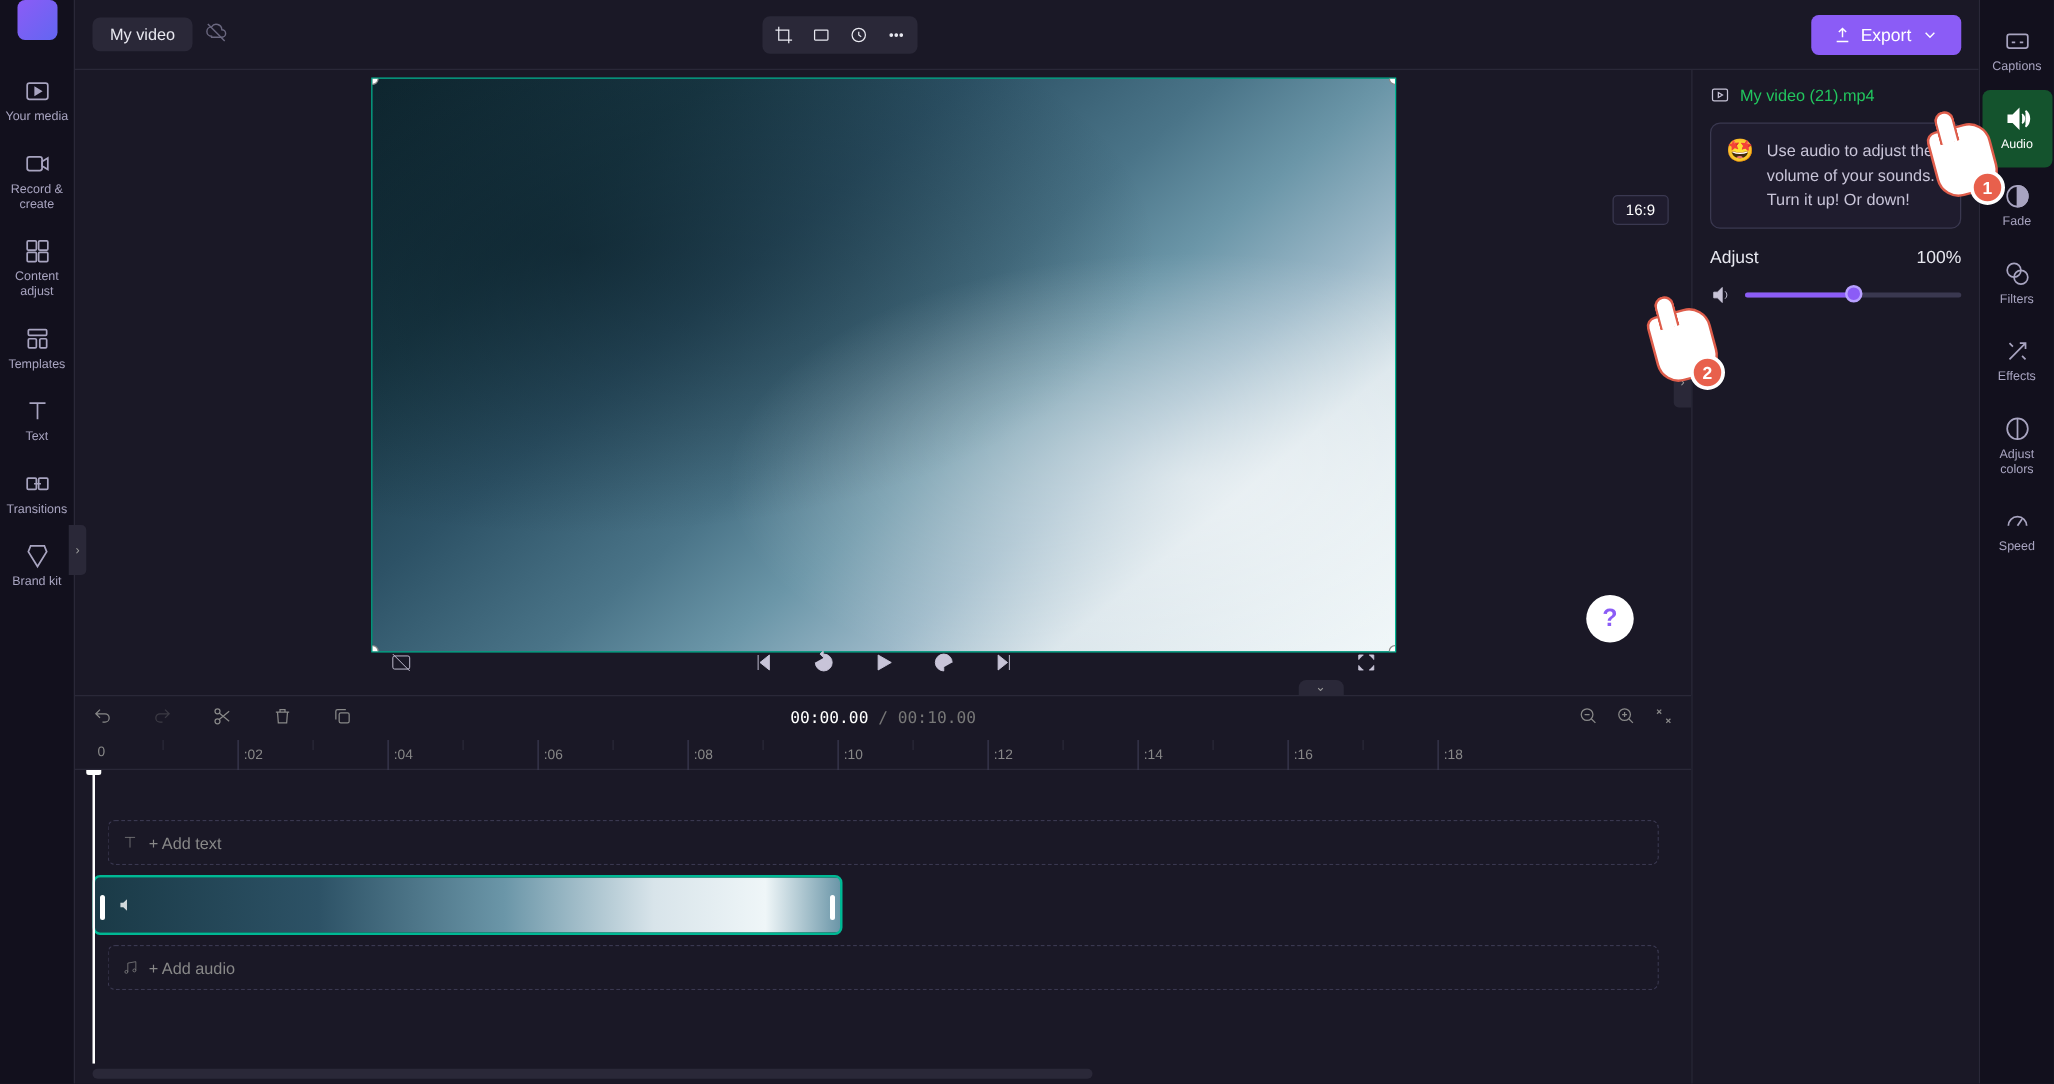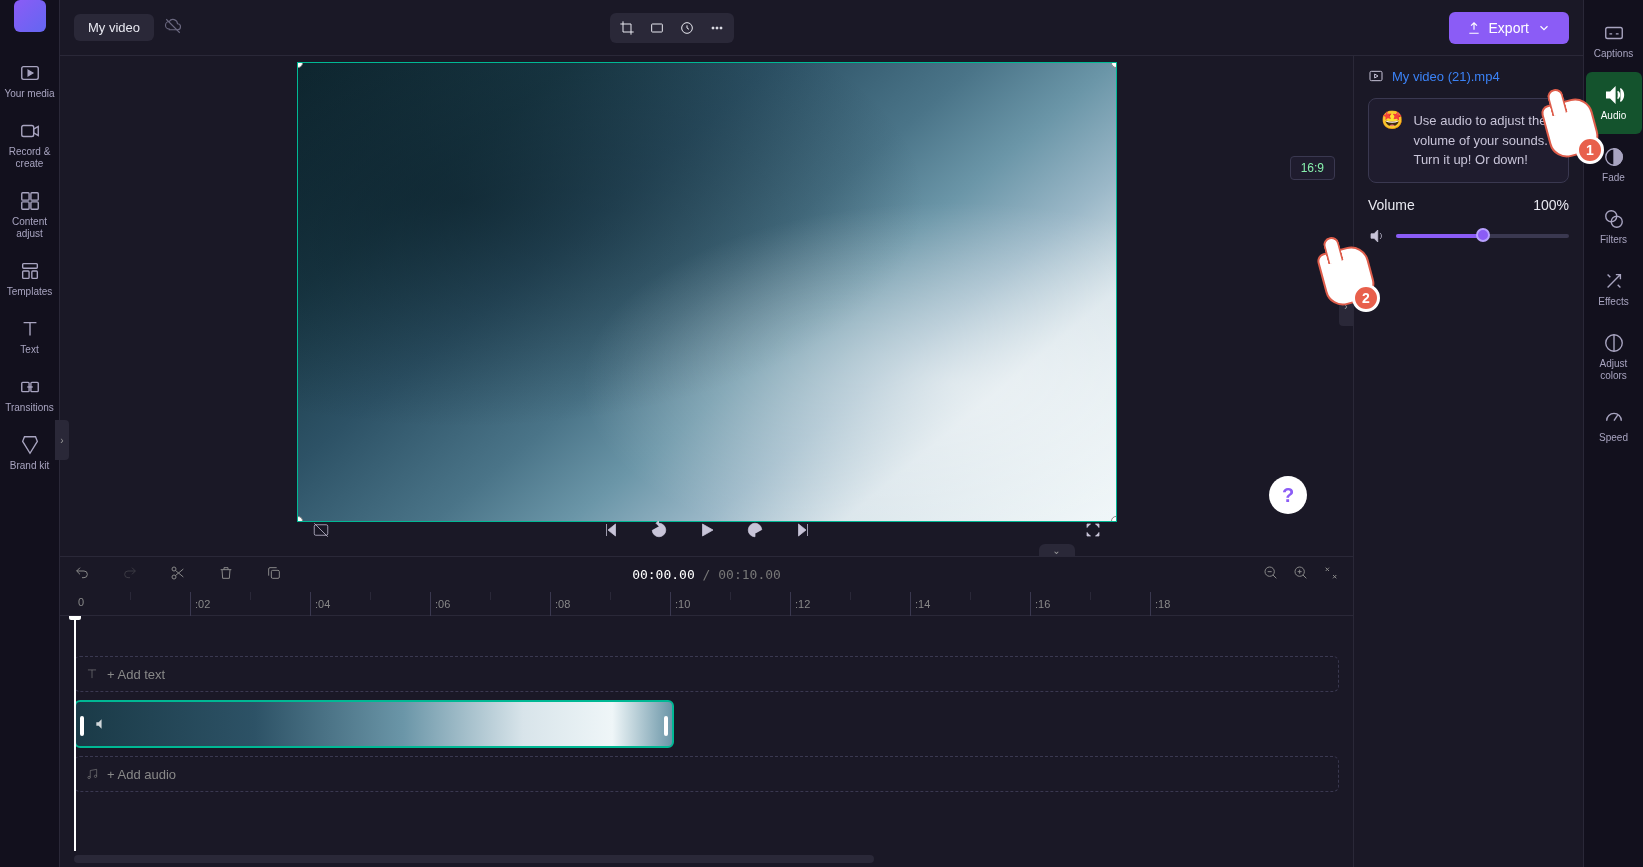--- a/index.html
+++ b/index.html
@@ -26,32 +26,32 @@
 .center-tools svg{width:16px;height:16px;stroke:#e8e8f0;fill:none;stroke-width:1.5}
 .export-btn{background:#8b5cf6;color:#fff;padding:8px 18px;border-radius:6px;display:flex;align-items:center;gap:8px;font-size:14px;cursor:pointer;font-weight:500}
 .export-btn svg{width:14px;height:14px;stroke:#fff;fill:none;stroke-width:2}
 
 .main-row{grid-column:2/4;grid-row:2;display:grid;grid-template-columns:1fr 230px;grid-template-rows:500px 1fr}
 .stage{grid-column:1;grid-row:1;position:relative;display:flex;flex-direction:column;align-items:center;justify-content:flex-start;padding:6px 0 0}
 .video-canvas{width:820px;height:460px;position:relative;border:1px solid #00b894;background:linear-gradient(140deg,#0f2730 0%,#1a3a47 20%,#2d5266 35%,#4a7488 50%,#6b96a8 60%,#9bb8c8 70%,#d8e4ea 80%,#eff6f8 100%);overflow:hidden}
 .video-canvas::before{content:'';position:absolute;inset:0;background:radial-gradient(ellipse at 80% 70%,rgba(255,255,255,.5)0%,transparent 40%),radial-gradient(ellipse at 20% 30%,rgba(10,30,40,.6)0%,transparent 50%)}
 .handle{position:absolute;width:10px;height:10px;background:#fff;border-radius:50%;border:1px solid #888}
 .handle.tl{top:-5px;left:-5px}.handle.tr{top:-5px;right:-5px}.handle.bl{bottom:-5px;left:-5px}.handle.br{bottom:-5px;right:-5px}
-.aspect-badge{position:absolute;top:100px;right:18px;background:#1f1c2e;border:1px solid #3a3850;padding:4px 10px;border-radius:4px;font-size:12px;color:#86efac}
+.aspect-badge{position:absolute;top:100px;right:18px;background:#1f1c2e;border:1px solid #3a3850;padding:4px 10px;border-radius:4px;font-size:12px;color:#ffffff}
 .help-btn{position:absolute;bottom:42px;right:46px;width:38px;height:38px;border-radius:50%;background:#fff;display:flex;align-items:center;justify-content:center;color:#8b5cf6;font-weight:bold;font-size:20px}
 .player-bar{position:absolute;bottom:12px;width:820px;display:flex;align-items:center;justify-content:center;gap:20px}
 .player-bar .pbtn{width:28px;height:28px;display:flex;align-items:center;justify-content:center;cursor:pointer}
 .player-bar svg{width:18px;height:18px;stroke:#c8c4d8;fill:#c8c4d8;stroke-width:1}
 .player-bar .pbtn.left{position:absolute;left:10px}
 .player-bar .pbtn.right{position:absolute;right:10px}
 .hidden-panel-btn{position:absolute;right:0;top:50%;transform:translateY(-50%);width:14px;height:40px;background:#2a2838;border-radius:4px 0 0 4px;display:flex;align-items:center;justify-content:center;font-size:10px;color:#999}
 .collapse-btn{position:absolute;bottom:0;left:50%;transform:translateX(-50%) translateX(350px);width:36px;height:12px;background:#2a2838;border-radius:6px 6px 0 0;display:flex;align-items:center;justify-content:center;font-size:10px;color:#999}
 
 .right-panel{grid-column:2;grid-row:1/3;background:#1a1826;border-left:1px solid #2a2838;padding:12px 14px;display:flex;flex-direction:column;gap:14px}
-.file-row{display:flex;align-items:center;gap:8px;font-size:13px;color:#3b82f6}
+.file-row{display:flex;align-items:center;gap:8px;font-size:13px;color:#22c55e}
 .file-row svg{width:16px;height:16px;stroke:#c8c4d8;fill:none;stroke-width:1.5}
 .tip-box{background:#1f1c2e;border:1px solid #3a3850;border-radius:8px;padding:12px;position:relative;font-size:13px;line-height:1.5;color:#c8c4d8;display:flex;gap:10px}
 .tip-emoji{font-size:18px;line-height:1}
 .tip-close{position:absolute;top:8px;right:8px;cursor:pointer;color:#888;font-size:16px}
 .vol-row{display:flex;justify-content:space-between;align-items:center;font-size:14px;font-weight:500}
 .slider-row{display:flex;align-items:center;gap:10px}
 .slider-row svg{width:18px;height:18px;stroke:#c8c4d8;fill:#c8c4d8}
 .slider-track{flex:1;height:4px;background:#3a3850;border-radius:2px;position:relative}
 .slider-fill{position:absolute;height:4px;background:#8b5cf6;border-radius:2px;width:50%}
 .slider-thumb{position:absolute;width:14px;height:14px;background:#8b5cf6;border:2px solid #b8a0ff;border-radius:50%;top:-6px;left:50%;transform:translateX(-50%)}
@@ -65,21 +65,21 @@
 .tl-time{position:absolute;left:50%;transform:translateX(-50%);font-size:13px;font-family:monospace}
 .tl-time .cur{color:#fff}.tl-time .tot{color:#777}
 .tl-toolbar .right-tools{margin-left:auto;display:flex;gap:14px}
 .ruler{position:relative;height:24px;border-bottom:1px solid #2a2838;font-size:11px;color:#888}
 .ruler .tick{position:absolute;top:0;height:24px;border-left:1px solid #3a3850;padding-left:4px;display:flex;align-items:center}
 .ruler .tick.minor{border-left:1px solid #2a2838;height:8px}
 .tracks{flex:1;padding:0 14px;position:relative;overflow:hidden}
 .playhead-container{position:absolute;left:14px;top:0;bottom:0;width:1px;z-index:5}
 .playhead{position:absolute;top:0;bottom:0;width:2px;background:#fff}
 .playhead::before{content:'';position:absolute;top:-6px;left:-5px;width:12px;height:10px;background:#fff;border-radius:2px}
-.track{border:1px dashed #3a3850;border-radius:6px;margin:8px 0;padding:8px 10px;font-size:13px;color:#888;display:flex;align-items:center;gap:8px;min-height:36px}
+.track{border:1px dashed #3a3850;border-radius:6px;margin:8px 12px;padding:8px 10px;font-size:13px;color:#888;display:flex;align-items:center;gap:8px;min-height:36px}
 .track.text{margin-top:40px}
 .track svg{width:14px;height:14px;stroke:#888;fill:none}
 .clip-track{margin:8px 0;height:48px;position:relative}
 .clip{position:absolute;left:0;width:600px;height:48px;border:2px solid #00b894;border-radius:6px;background:linear-gradient(90deg,#1a3a47 0%,#2d5266 30%,#6b96a8 55%,#d8e4ea 75%,#eff6f8 90%,#6b96a8 100%);display:flex;align-items:center;padding:0 8px;overflow:hidden}
 .clip::before,.clip::after{content:'';position:absolute;width:4px;height:20px;background:#fff;border-radius:2px;top:14px}
 .clip::before{left:4px}.clip::after{right:4px}
 .clip-audio-icon{width:14px;height:14px;fill:#fff;opacity:.8;margin-left:10px}
 .hscroll{height:8px;background:#2a2838;border-radius:4px;margin:4px 14px;width:800px}
 
 .cursor-callout{position:absolute;pointer-events:none;z-index:100}
@@ -253,21 +253,21 @@
             <path d="M10 9l5 3-5 3z"></path>
           </svg>
         <span>My video (21).mp4</span>
       </div>
       <div class="tip-box">
         <span class="tip-emoji">🤩</span>
         <span>Use audio to adjust the volume of your sounds. Turn it up! Or down!</span>
         <span class="tip-close">✕</span>
       </div>
       <div class="vol-row">
-        <span>Volume</span>
+        <span>Adjust</span>
         <span>100%</span>
       </div>
       <div class="slider-row">
         <svg viewBox="0 0 24 24">
             <path d="M4 9h4l5-5v16l-5-5H4z"></path>
             <path d="M16 8a5 5 0 010 8" fill="none"></path>
           </svg>
         <div class="slider-track">
           <div class="slider-fill"></div>
           <div class="slider-thumb"></div>

